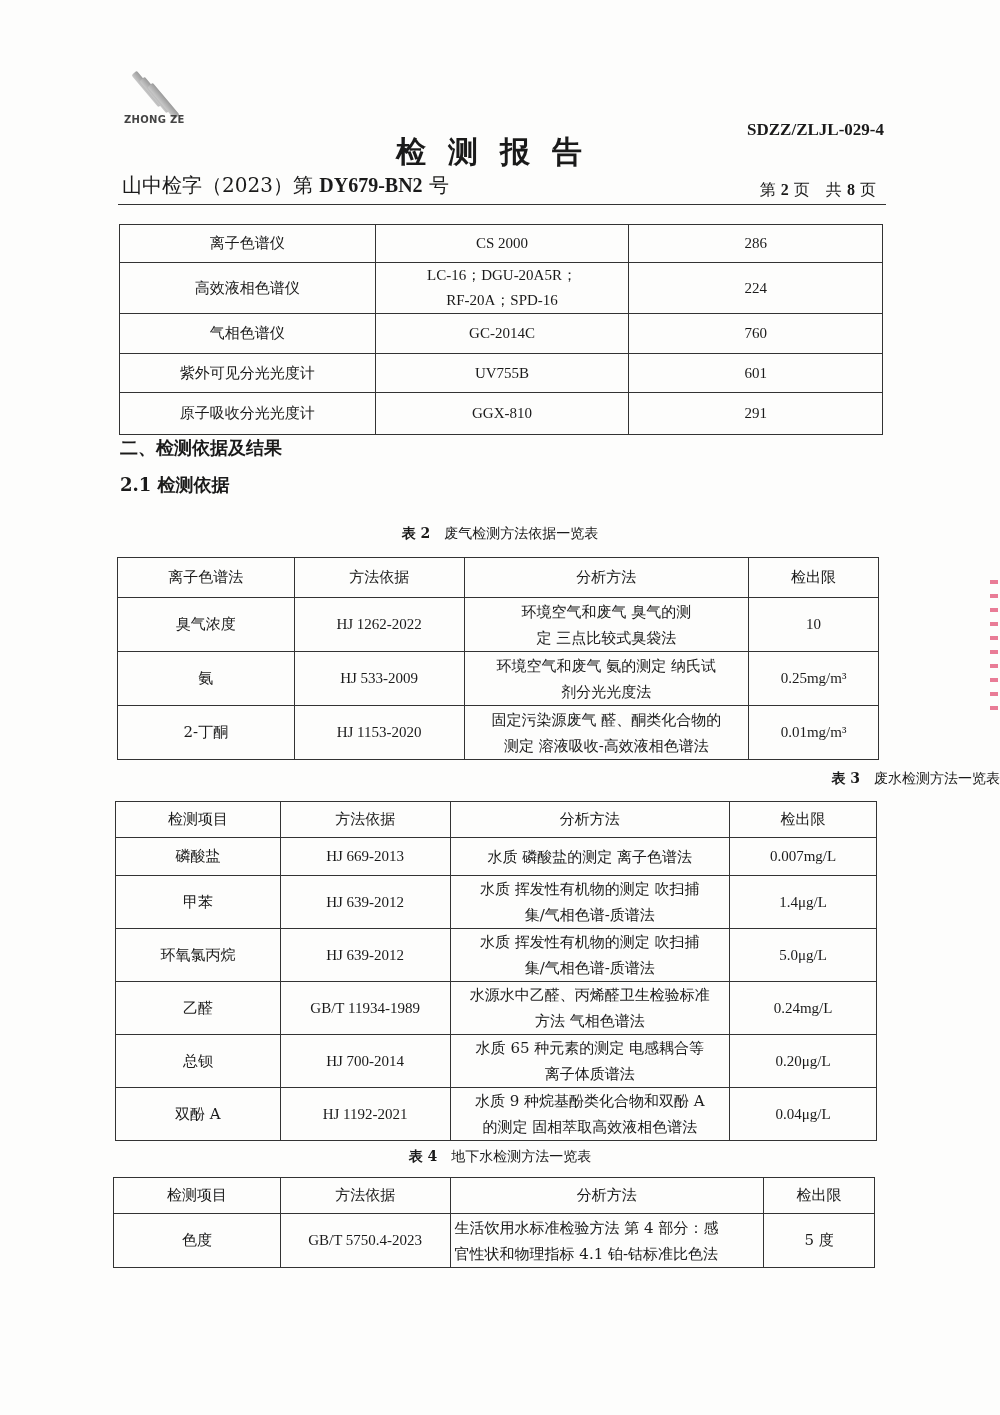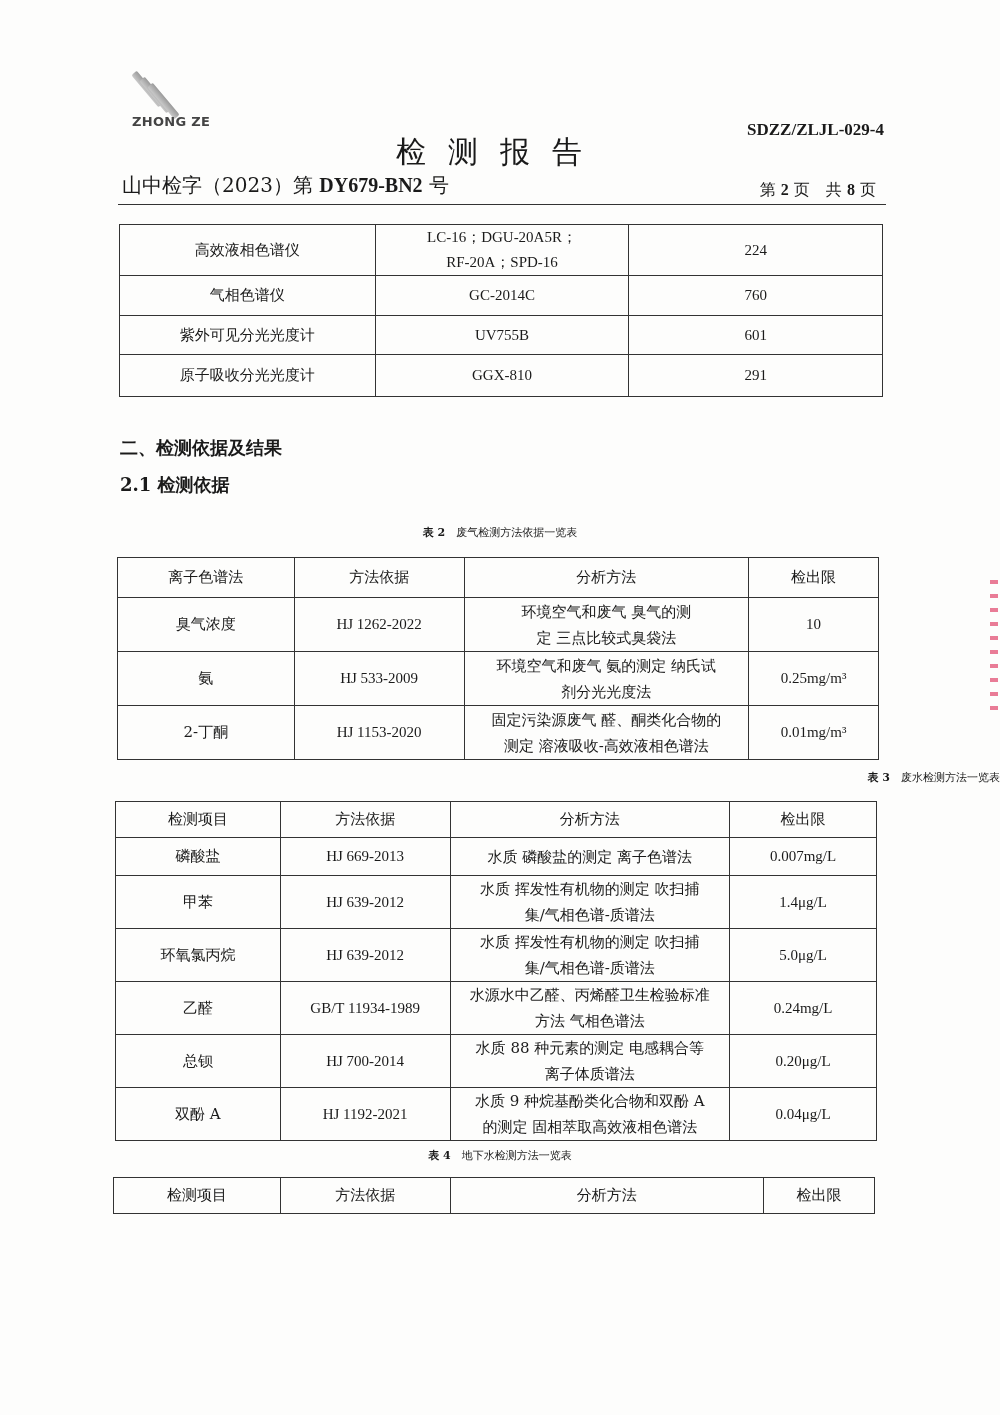--- a/index.html
+++ b/index.html
@@ -7,35 +7,35 @@
     width: 1000px; height: 1415px; background: #fdfdfc;
     position: relative; overflow: hidden;
     font-family: "DejaVu Serif", "Liberation Serif", serif;
     color: #1a1a1a;
   }
   .abs { position: absolute; }
   .logo { left: 120px; top: 70px; width: 60px; height: 60px; }
   .logo .bar { position: absolute; width: 7px; height: 42px; background: linear-gradient(90deg,#c9c9c9,#9a9a9a);
     transform: rotate(-40deg); border-radius: 2px; }
   .logo .txt { position: absolute; left: 4px; top: 44px; font-family: "DejaVu Sans", sans-serif; font-weight: bold;
-    font-size: 13px; color: #444; letter-spacing: 0.3px; white-space: nowrap; margin-left: 8px; }
+    font-size: 10px; color: #444; letter-spacing: 0.3px; white-space: nowrap; }
   .doc-code { right: 116px; top: 120px; font-family: "Liberation Serif", serif; font-weight: bold; font-size: 17px; }
-  .title { left: 0; width: 1000px; top: 132px; text-align: center; font-size: 30px; letter-spacing: 22px; font-family: "DejaVu Serif", serif; }
+  .title { left: 0; width: 1000px; top: 132px; text-align: center; font-size: 30px; letter-spacing: 22px; font-family: "DejaVu Serif", serif; font-weight: bold; }
   .report-no { left: 122px; top: 172px; font-size: 20px; }
   .report-no b { font-family: "Liberation Serif", serif; }
   .page-info { right: 124px; top: 180px; font-size: 16px; }
   .header-rule { left: 118px; top: 204px; width: 768px; height: 0; border-top: 1.5px solid #333; }
 
   table { border-collapse: collapse; position: absolute; font-size: 15px; }
   td { border: 1px solid #333; text-align: center; vertical-align: middle; padding: 0 4px; line-height: 25px; }
   .num { font-family: "Liberation Serif", serif; }
   .method { text-align: center; line-height: 26px; }
 
   .section-h { font-size: 18px; font-weight: bold; }
-  .caption { font-size: 11px; font-weight: bold; }
+  .caption { font-size: 14px; font-weight: bold; }
   .caption span { font-weight: normal; }
   .stamp { right: 2px; width: 8px; background: repeating-linear-gradient(180deg,#e0446a 0 4px,transparent 4px 14px); opacity: 0.7; }
 </style>
 </head>
 <body>
 
 <div class="abs logo">
   <div class="bar" style="left:24px;top:-2px;"></div>
   <div class="bar" style="left:32px;top:4px;"></div>
   <div class="bar" style="left:40px;top:10px;"></div>
@@ -57,20 +57,25 @@
 </div>
 <div class="abs header-rule"></div>
 
 <table style="left:119px; top:224px; width:764px;">
   <colgroup>
       <col style="width:256px">
       <col style="width:254px">
       <col style="width:254px">
     </colgroup>
   <tbody>
+      <tr style="height:38px">
+    <td>离子色谱仪</td>
+    <td class="num">CS 2000</td>
+    <td class="num">286</td>
+  </tr>
   <tr style="height:47px">
     <td>高效液相色谱仪</td>
     <td class="num">
           <div>LC-16；DGU-20A5R；</div>
           <div>RF-20A；SPD-16</div>
         </td>
     <td class="num">224</td>
   </tr>
   <tr style="height:40px">
     <td>气相色谱仪</td>
@@ -187,21 +192,21 @@
     <td class="method">
           <div>水源水中乙醛、丙烯醛卫生检验标准</div>
           <div>方法 气相色谱法</div>
         </td>
     <td class="num">0.24mg/L</td>
   </tr>
   <tr style="height:53px">
     <td>总钡</td>
     <td class="num">HJ 700-2014</td>
     <td class="method">
-          <div>水质 88 种元素的测定 电感耦合等</div>
+          <div>水质 65 种元素的测定 电感耦合等</div>
           <div>离子体质谱法</div>
         </td>
     <td class="num">0.20μg/L</td>
   </tr>
   <tr style="height:53px">
     <td>双酚 A</td>
     <td class="num">HJ 1192-2021</td>
     <td class="method">
           <div>水质 9 种烷基酚类化合物和双酚 A</div>
           <div>的测定 固相萃取高效液相色谱法</div>
@@ -221,16 +226,25 @@
       <col style="width:314px">
       <col style="width:111px">
     </colgroup>
   <tbody>
       <tr style="height:36px">
     <td>检测项目</td>
     <td>方法依据</td>
     <td>分析方法</td>
     <td>检出限</td>
   </tr>
+  <tr style="height:54px">
+    <td>色度</td>
+    <td class="num">GB/T 5750.4-2023</td>
+    <td class="method" style="text-align:left">
+          <div>生活饮用水标准检验方法 第 4 部分：感</div>
+          <div>官性状和物理指标 4.1 铂-钴标准比色法</div>
+        </td>
+    <td>5 度</td>
+  </tr>
 </tbody>
   </table>
 
 <div class="abs stamp" style="top:580px; height:140px;"></div>
 
 </body></html>

